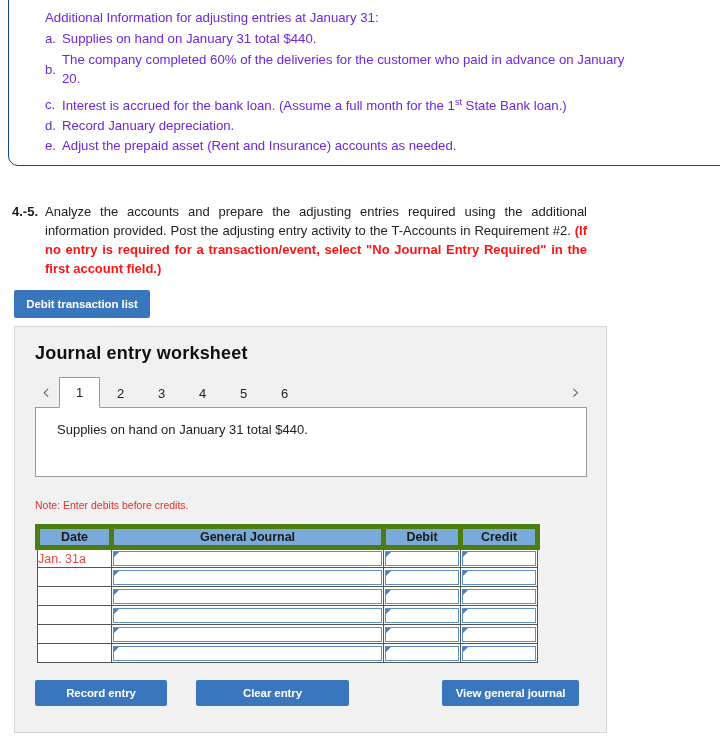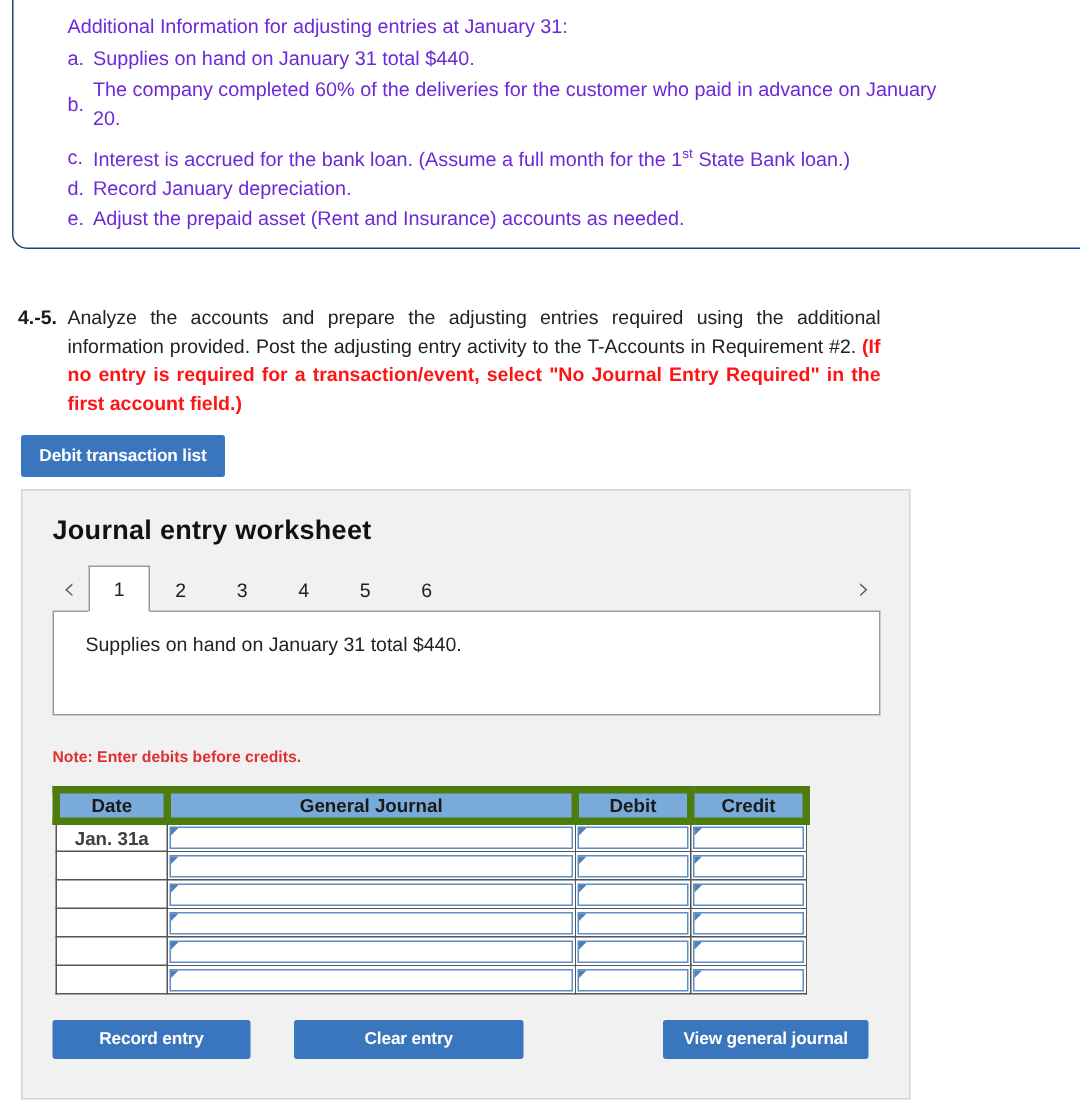--- a/index.html
+++ b/index.html
@@ -170,21 +170,21 @@
     top: 14px;
     font-size: 13px;
     color: #222;
   }
 
   #note {
     position: absolute;
     left: 20px;
     top: 172px;
     font-size: 10.5px;
-    font-weight: bold;
+    font-weight: normal;
     color: #e03030;
   }
 
   
   #journal-table {
     position: absolute;
     left: 20px;
     top: 197px;
     width: 500px;
     border-collapse: collapse;
@@ -205,24 +205,23 @@
     height: 19px;
     padding: 0;
     background: #ffffff;
   }
   .col-date   { width: 74px; }
   .col-gj     { width: 272px; }
   .col-debit  { width: 77px; }
   .col-credit { width: 77px; }
 
   td.date-cell {
-    text-align: center;
+    text-align: left;
     font-size: 12.5px;
-    color: #404040;
-    font-weight: bold;
+    color: #ef4444;
   }
   
   td.input-cell {
     border: 1px solid #555;
     padding: 0;
     position: relative;
   }
   .inp {
     position: relative;
     margin: 1px;

